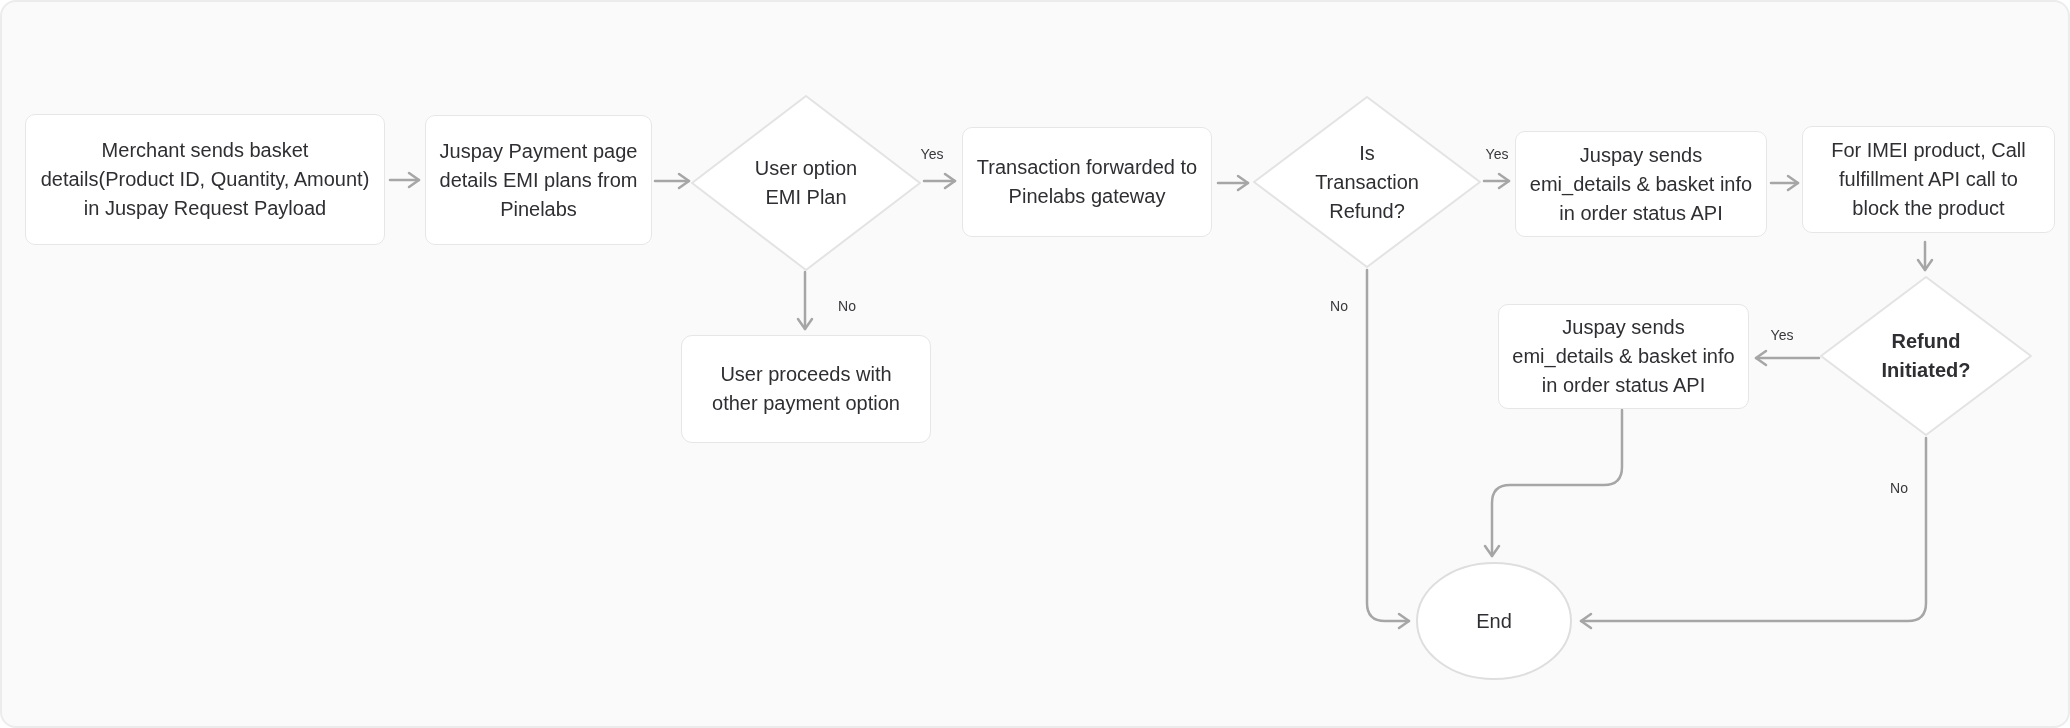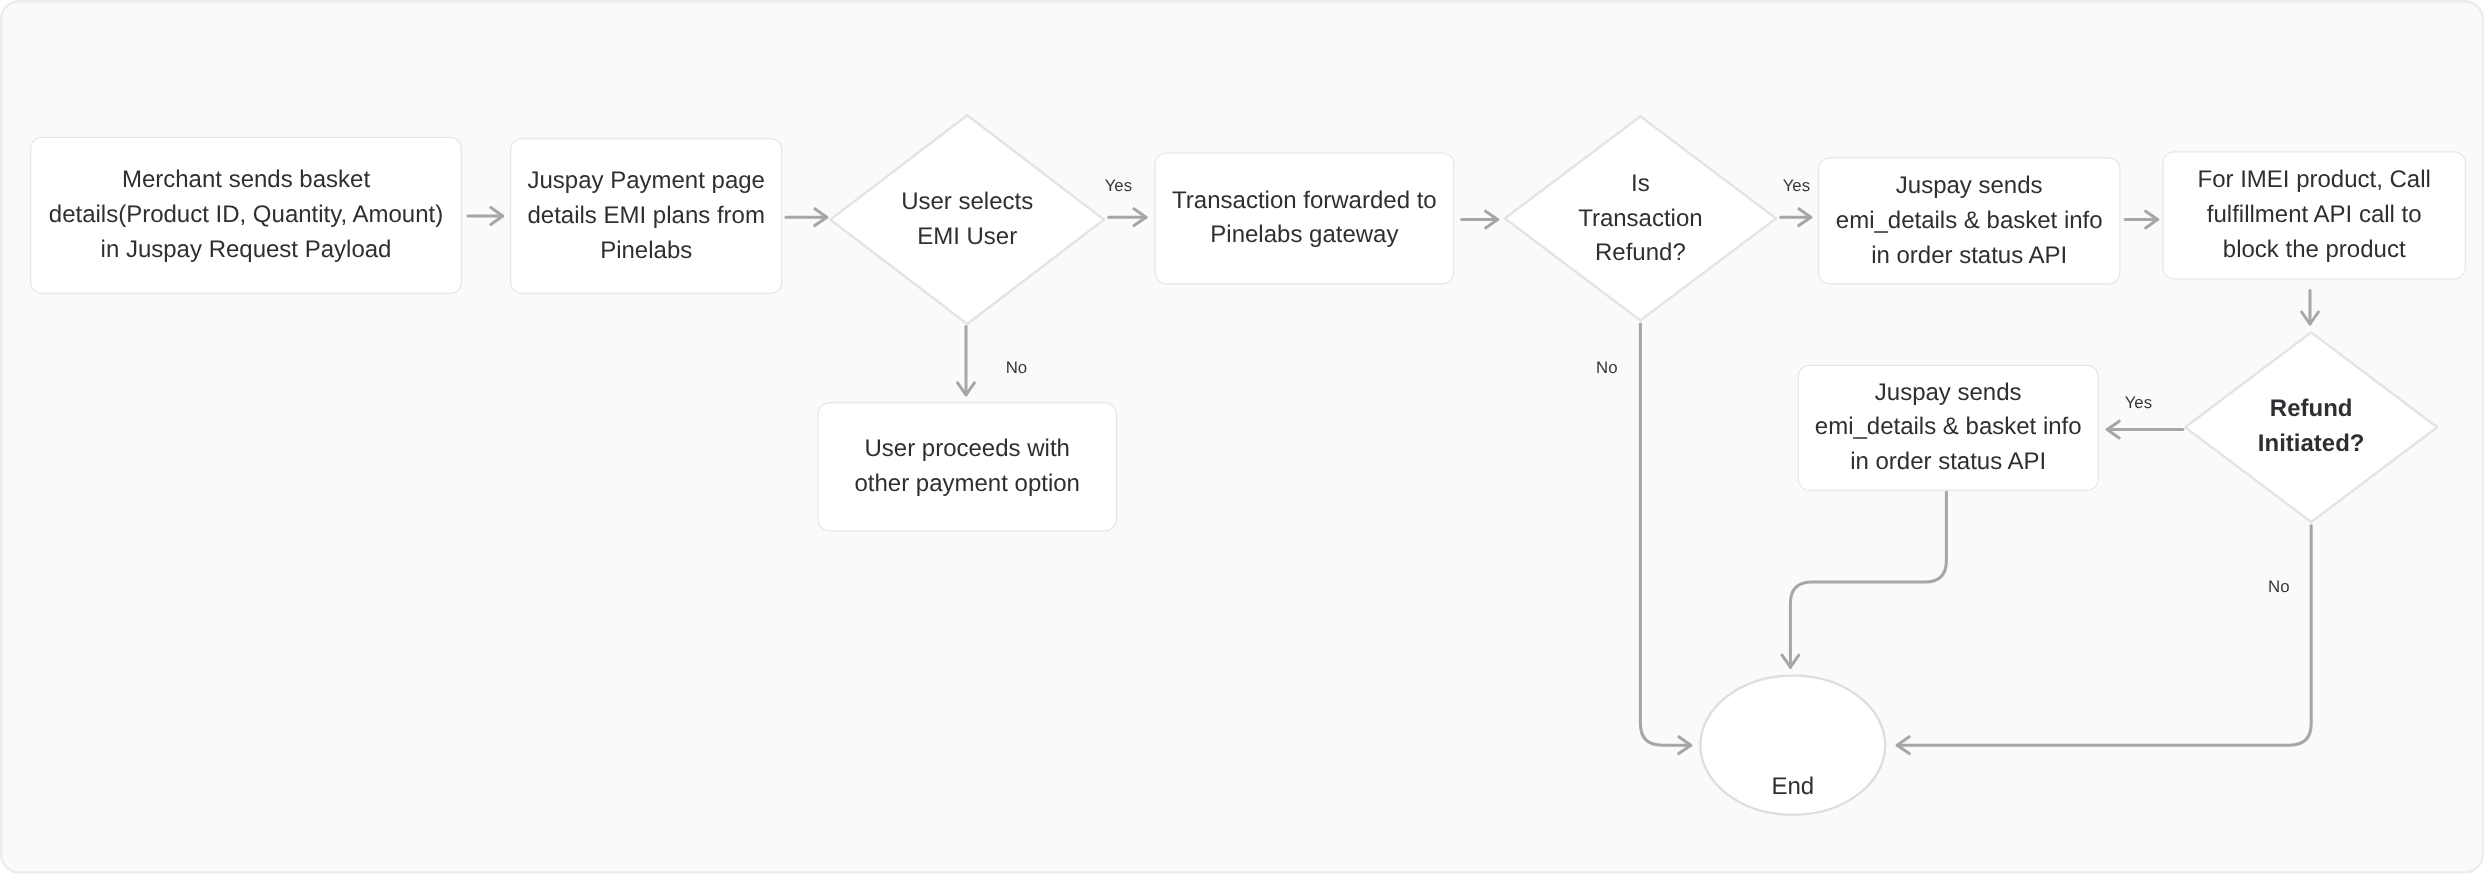--- a/index.html
+++ b/index.html
@@ -121,21 +121,21 @@
   <div class="node" style="left:960px; top:125px; width:250px; height:110px;">Transaction forwarded to Pinelabs gateway</div>
 
   <div class="node" style="left:1513px; top:129px; width:252px; height:106px;">Juspay sends emi_details &amp; basket info in order status API</div>
 
   <div class="node" style="left:1800px; top:124px; width:253px; height:107px;">For IMEI product, Call fulfillment API call to block the product</div>
 
   <div class="node" style="left:1496px; top:302px; width:251px; height:105px;">Juspay sends emi_details &amp; basket info in order status API</div>
 
   <div class="node" style="left:679px; top:333px; width:250px; height:108px;border-radius:11px;">User proceeds with other payment option</div>
 
-  <div class="shape-label" style="left:744px;  top:121px; width:120px; height:120px;">User selects EMI User</div>
+  <div class="shape-label" style="left:744px;  top:121px; width:120px; height:120px;">User option EMI Plan</div>
 
   <div class="shape-label" style="left:1309px; top:120px; width:112px; height:120px;">Is Transaction Refund?</div>
 
   <div class="shape-label" style="left:1862px; top:294px; width:124px; height:120px;font-weight:bold;">Refund Initiated?</div>
 
-  <div class="shape-label" style="left:1442px; top:624px; width:100px; height:60px;">End</div>
+  <div class="shape-label" style="left:1442px; top:589px; width:100px; height:60px;">End</div>
 
 </div>
 
 </body></html>

